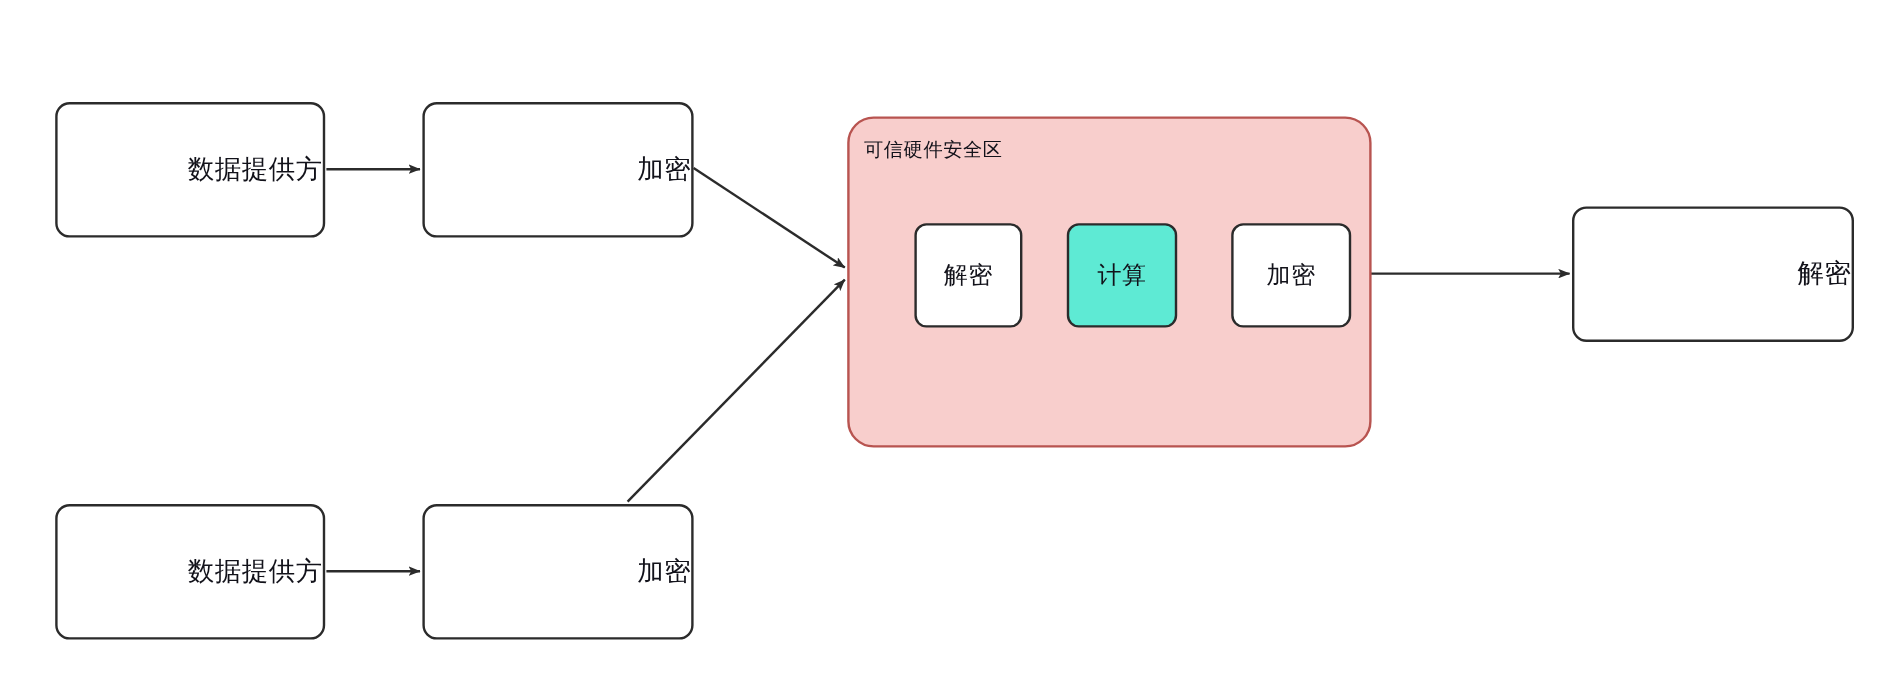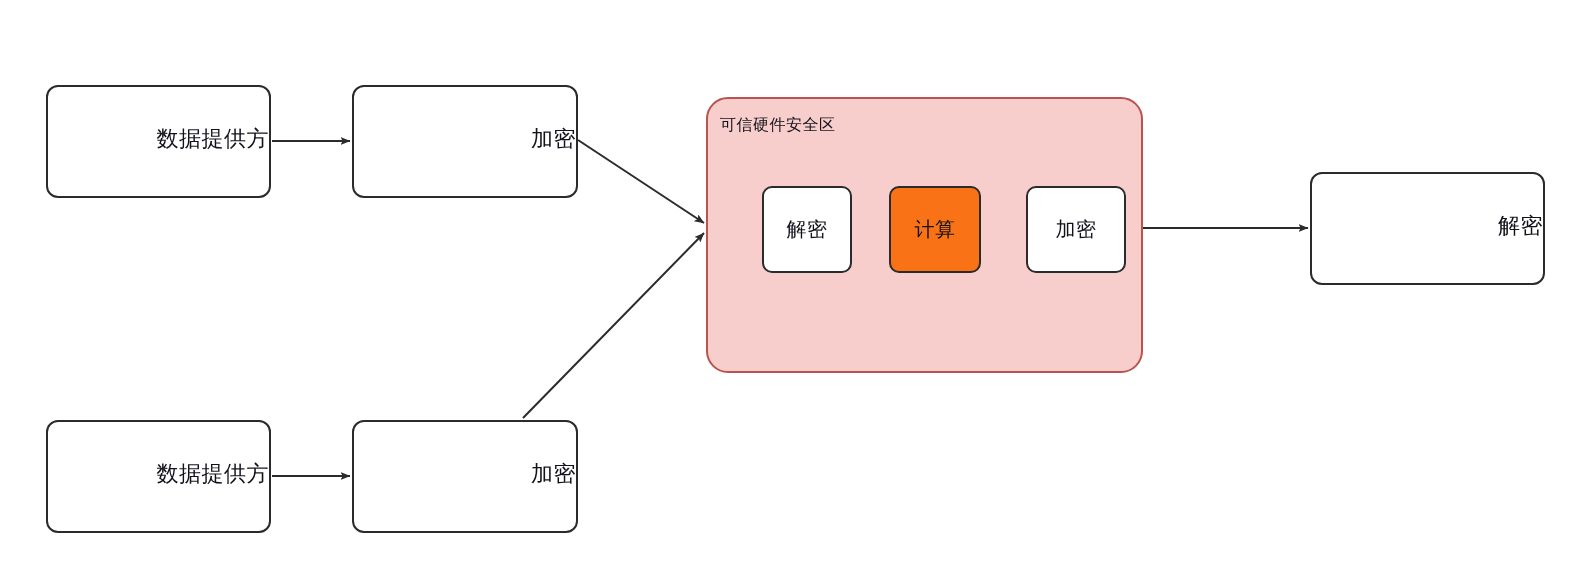--- a/index.html
+++ b/index.html
@@ -75,21 +75,21 @@
   .inner-label {
     font-size: 20px;
     color: #12121a;
     white-space: nowrap;
     letter-spacing: 0.5px;
   }
 </style>
 </head>
 <body>
 
-<div id="canvas" style="width: 1580px; height: 563px; background: rgb(255, 255, 255); font-family: Liberation Mono, monospace;">
+<div id="canvas" style="width: 1580px; height: 563px; background: rgb(255, 255, 255);">
 
   <div class="enclave" id="enclave-box" style="left: 706px; top: 97px; width: 437px; height: 276px; background: rgb(248, 206, 204); border-color: rgb(184, 84, 80);"></div>
   <div class="enclave-title" id="enclave-title" style="left: 720px; top: 115px; color: rgb(18, 18, 26);">可信硬件安全区</div>
 
   <svg id="edge-layer" viewBox="0 0 1580 563" xmlns="http://www.w3.org/2000/svg">
     <defs>
       <marker id="arrowhead" markerWidth="10" markerHeight="8" refX="9.5" refY="4" orient="auto" markerUnits="userSpaceOnUse">
         <path d="M0,0 L10,4 L0,8 L2.2,4 Z" fill="#2b2b2b"></path>
       </marker>
     </defs>
@@ -121,21 +121,21 @@
   </div>
 
   <div class="node" id="node-decrypt-output" style="left: 1310px; top: 172px; width: 235px; height: 113px; background: rgb(255, 255, 255); border-color: rgb(43, 43, 43);">
     <span class="node-label" style="color: rgb(18, 18, 26);">解密</span>
   </div>
 
   <div class="inner-node" id="node-enclave-decrypt" style="left: 762px; top: 186px; width: 90px; height: 87px; background: rgb(255, 255, 255); border-color: rgb(43, 43, 43);">
     <span class="inner-label" style="color: rgb(18, 18, 26);">解密</span>
   </div>
 
-  <div class="inner-node" id="node-enclave-compute" style="left: 889px; top: 186px; width: 92px; height: 87px; background: #f97316; border-color: rgb(43, 43, 43);">
+  <div class="inner-node" id="node-enclave-compute" style="left: 889px; top: 186px; width: 92px; height: 87px; background: #5eead4; border-color: rgb(43, 43, 43);">
     <span class="inner-label" style="color: rgb(18, 18, 26);">计算</span>
   </div>
 
   <div class="inner-node" id="node-enclave-encrypt" style="left: 1026px; top: 186px; width: 100px; height: 87px; background: rgb(255, 255, 255); border-color: rgb(43, 43, 43);">
     <span class="inner-label" style="color: rgb(18, 18, 26);">加密</span>
   </div>
 
 </div>
 
 </body></html>

